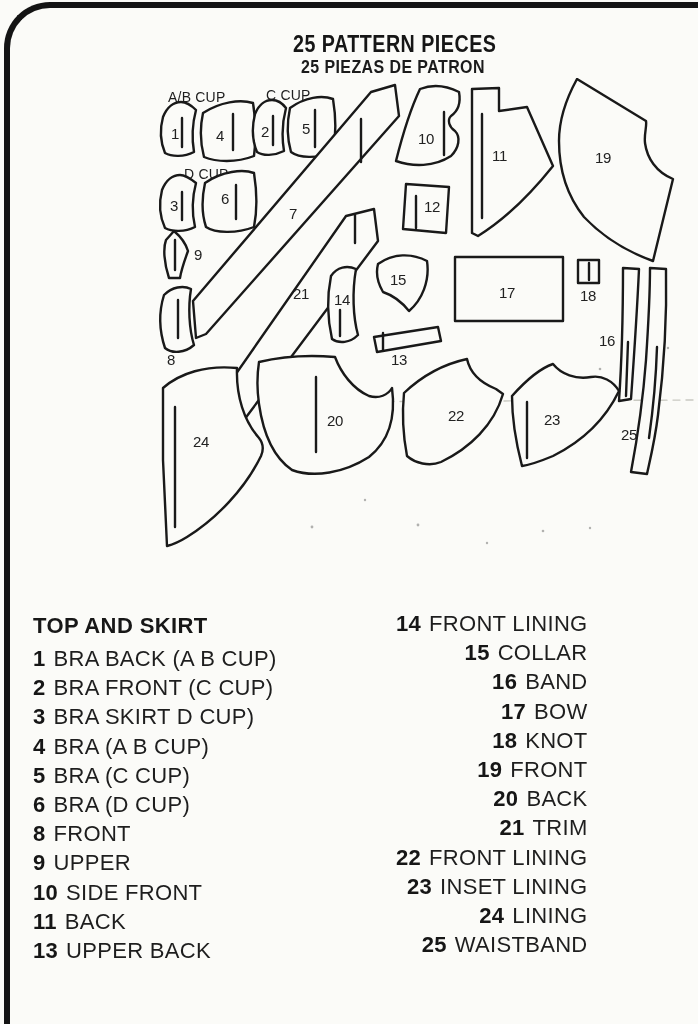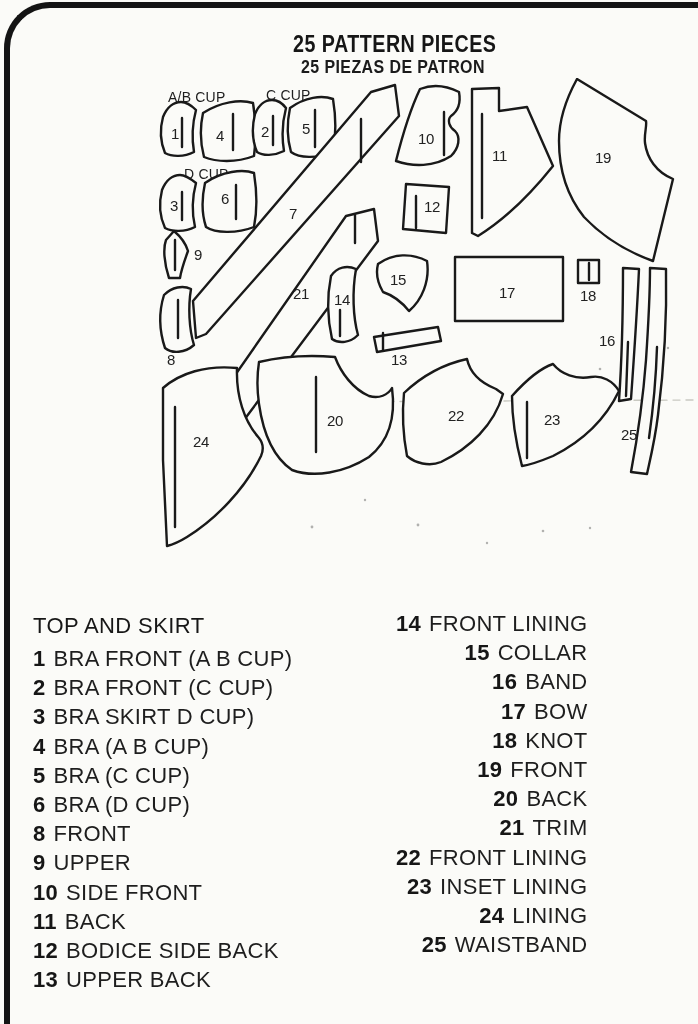--- a/index.html
+++ b/index.html
@@ -33,21 +33,21 @@
     font-family:"Liberation Sans","DejaVu Sans",sans-serif;
     font-size:15px;fill:#222;stroke:none;letter-spacing:-.3px;
   }
   svg.diagram text.cup{font-size:14px;letter-spacing:.2px;fill:#1e1e1e;}
   svg.diagram line.artifact{stroke:#c9c9c1;stroke-width:1.4;stroke-dasharray:7 6;}
   svg.diagram circle.speck{fill:rgba(40,40,40,.35);stroke:none;}
   .legend-col{position:absolute;white-space:nowrap;}
   .legend-left{left:33px;top:611px;}
   .legend-right{left:396px;top:609px;text-align:right;}
   .legend-heading{
-    font-size:22px;font-weight:400;letter-spacing:.4px;color:#171717;
+    font-size:22px;font-weight:700;letter-spacing:.4px;color:#171717;
     line-height:30px;margin-bottom:3px;
   }
   .legend-row{font-size:22px;line-height:29.2px;letter-spacing:.3px;color:#1e1e1e;}
   .legend-row .n{font-weight:700;margin-right:8px;color:#161616;}
 </style>
 </head>
 <body>
 
 <div class="scan-border"></div>
 
@@ -162,31 +162,30 @@
   <path class="filled" d="M404,393 C424,374 444,364 467,359 C470,373 481,383 496,389 L503,394 C494,425 470,448 441,462 C429,467 415,463 407,456 C403,435 402,413 404,393 Z"></path>
   <text x="448" y="421">22</text>
 
   <path class="filled" d="M512,396 C529,377 541,368 553,364 C561,374 576,380 591,377 C602,375 613,381 619,391 C605,420 581,442 553,456 C541,461 529,465 522,466 C516,443 512,419 512,396 Z"></path>
   <line x1="527" y1="402" x2="527" y2="458"></line>
   <text x="544" y="425">23</text>
 </svg>
 
 <div class="legend-col legend-left">
   <div class="legend-heading">TOP AND SKIRT</div>
-  <div class="legend-row"><span class="n">1</span><span>BRA FRONT (A B CUP)</span></div>
+  <div class="legend-row"><span class="n">1</span><span>BRA BACK (A B CUP)</span></div>
   <div class="legend-row"><span class="n">2</span><span>BRA FRONT (C CUP)</span></div>
   <div class="legend-row"><span class="n">3</span><span>BRA SKIRT D CUP)</span></div>
   <div class="legend-row"><span class="n">4</span><span>BRA (A B CUP)</span></div>
   <div class="legend-row"><span class="n">5</span><span>BRA (C CUP)</span></div>
   <div class="legend-row"><span class="n">6</span><span>BRA (D CUP)</span></div>
   <div class="legend-row"><span class="n">8</span><span>FRONT</span></div>
   <div class="legend-row"><span class="n">9</span><span>UPPER</span></div>
   <div class="legend-row"><span class="n">10</span><span>SIDE FRONT</span></div>
   <div class="legend-row"><span class="n">11</span><span>BACK</span></div>
-  <div class="legend-row"><span class="n">12</span><span>BODICE SIDE BACK</span></div>
   <div class="legend-row"><span class="n">13</span><span>UPPER BACK</span></div>
 </div>
 
 <div class="legend-col legend-right">
   <div class="legend-row"><span class="n">14</span><span>FRONT LINING</span></div>
   <div class="legend-row"><span class="n">15</span><span>COLLAR</span></div>
   <div class="legend-row"><span class="n">16</span><span>BAND</span></div>
   <div class="legend-row"><span class="n">17</span><span>BOW</span></div>
   <div class="legend-row"><span class="n">18</span><span>KNOT</span></div>
   <div class="legend-row"><span class="n">19</span><span>FRONT</span></div>

